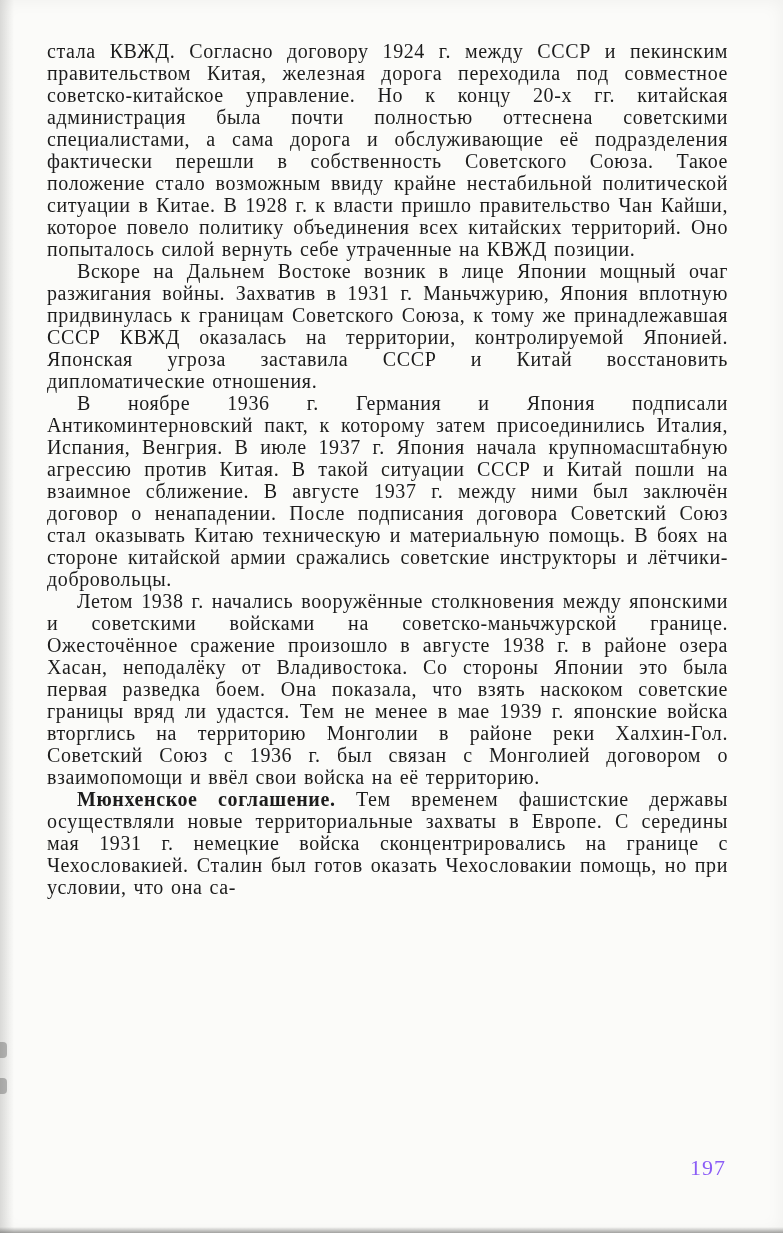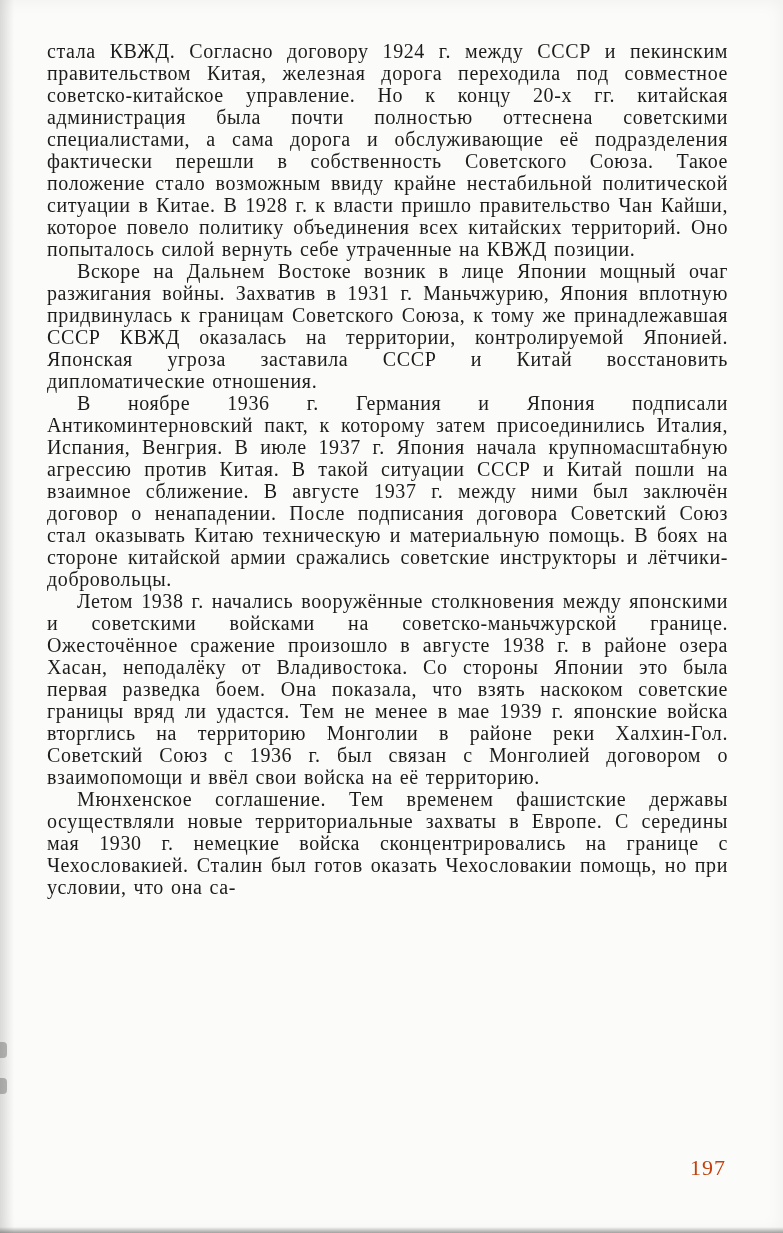--- a/index.html
+++ b/index.html
@@ -59,42 +59,42 @@
       hyphens: auto;
     }
     .text-block p {
       margin: 0;
       text-indent: 0;
     }
     .text-block p.indent {
       text-indent: 30px;
     }
     .para-lead {
-      font-weight: normal;
+      font-weight: bold;
     }
     .page-number {
       position: absolute;
       right: 57px;
       bottom: 52px;
       font-size: 22px;
       letter-spacing: 1px;
-      color: #c2410c;
+      color: #8b5cf6;
     }
   </style>
 </head>
 <body>
 
 <div class="page">
 
   <div class="text-block">
     <p>стала КВЖД. Согласно договору 1924 г. между СССР и пекинским правительством Китая, железная дорога переходила под совместное советско-китайское управление. Но к концу 20-х гг. китайская администрация была почти полностью оттеснена советскими специалистами, а сама дорога и обслуживающие её подразделения фактически перешли в собственность Советского Союза. Такое положение стало возможным ввиду крайне нестабильной политической ситуации в Китае. В 1928 г. к власти пришло правительство Чан Кайши, которое повело политику объединения всех китайских территорий. Оно попыталось силой вернуть себе утраченные на КВЖД позиции.</p>
     <p class="indent">Вскоре на Дальнем Востоке возник в лице Японии мощный очаг разжигания войны. Захватив в 1931 г. Маньчжурию, Япония вплотную придвинулась к границам Советского Союза, к тому же принадлежавшая СССР КВЖД оказалась на территории, контролируемой Японией. Японская угроза заставила СССР и Китай восстановить дипломатические отношения.</p>
     <p class="indent">В ноябре 1936 г. Германия и Япония подписали Антикоминтерновский пакт, к которому затем присоединились Италия, Испания, Венгрия. В июле 1937 г. Япония начала крупномасштабную агрессию против Китая. В такой ситуации СССР и Китай пошли на взаимное сближение. В августе 1937 г. между ними был заключён договор о ненападении. После подписания договора Советский Союз стал оказывать Китаю техническую и материальную помощь. В боях на стороне китайской армии сражались советские инструкторы и лётчики-добровольцы.</p>
     <p class="indent">Летом 1938 г. начались вооружённые столкновения между японскими и советскими войсками на советско-маньчжурской границе. Ожесточённое сражение произошло в августе 1938 г. в районе озера Хасан, неподалёку от Владивостока. Со стороны Японии это была первая разведка боем. Она показала, что взять наскоком советские границы вряд ли удастся. Тем не менее в мае 1939 г. японские войска вторглись на территорию Монголии в районе реки Халхин-Гол. Советский Союз с 1936 г. был связан с Монголией договором о взаимопомощи и ввёл свои войска на её территорию.</p>
-    <p class="indent"><span class="para-lead">Мюнхенское соглашение.</span><span> Тем временем фашистские державы осуществляли новые территориальные захваты в Европе. С середины мая 1930 г. немецкие войска сконцентрировались на границе с Чехословакией. Сталин был готов оказать Чехословакии помощь, но при условии, что она са-</span></p>
+    <p class="indent"><span class="para-lead">Мюнхенское соглашение.</span><span> Тем временем фашистские державы осуществляли новые территориальные захваты в Европе. С середины мая 1931 г. немецкие войска сконцентрировались на границе с Чехословакией. Сталин был готов оказать Чехословакии помощь, но при условии, что она са-</span></p>
   </div>
 
   <div class="page-number">197</div>
 
   <div class="scan-edge-left"></div>
   <div class="scan-smudge-1"></div>
   <div class="scan-smudge-2"></div>
   <div class="scan-edge-bottom"></div>
 
 </div>

